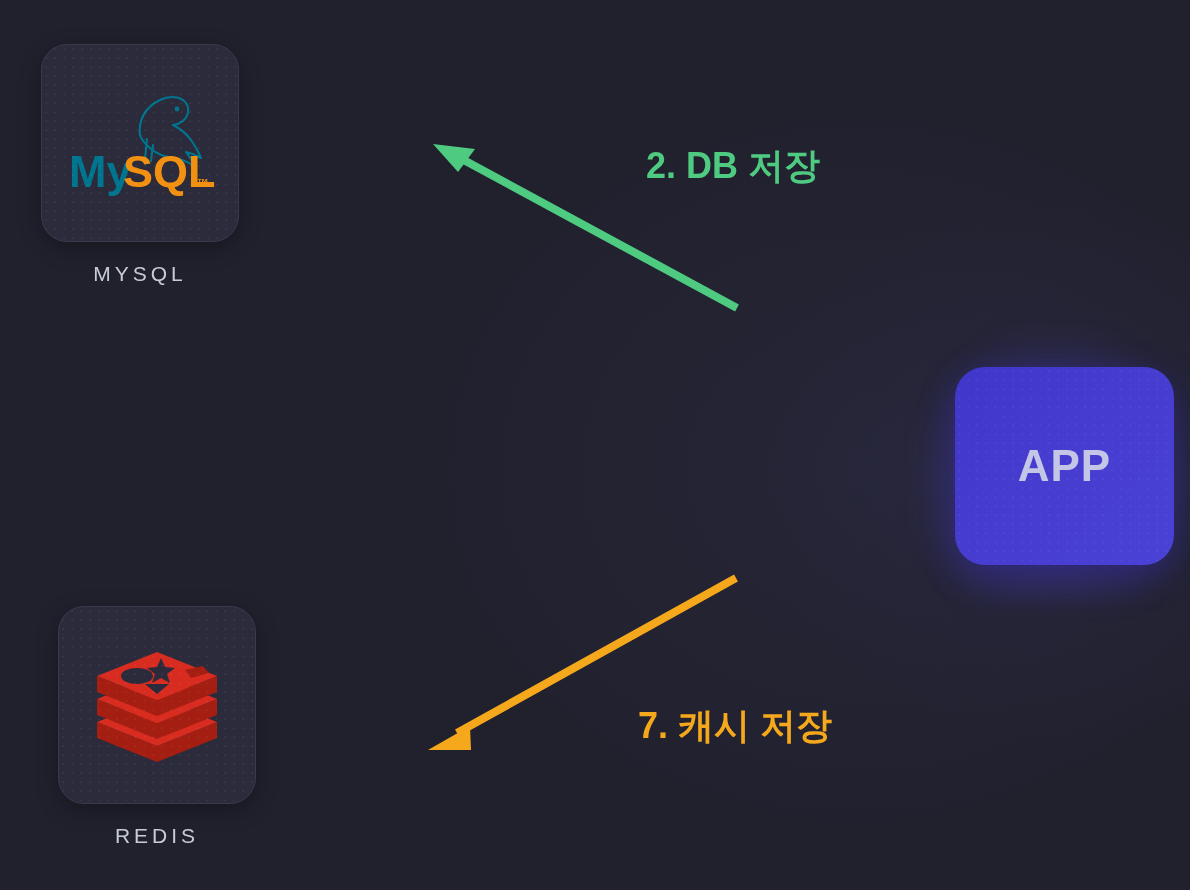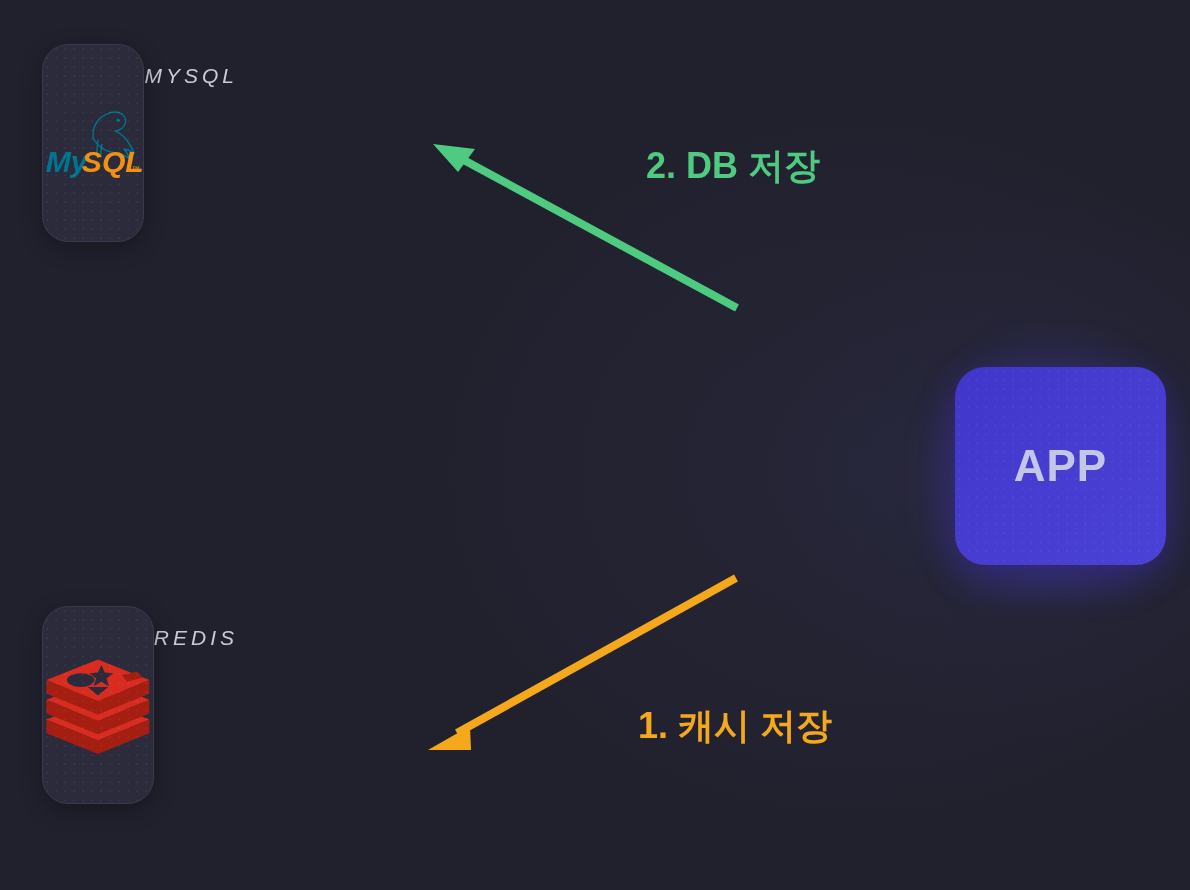--- a/index.html
+++ b/index.html
@@ -23,23 +23,22 @@
       radial-gradient(ellipse 620px 520px at 860px 470px, rgba(74,74,130,0.10), rgba(33,33,46,0) 70%),
       radial-gradient(ellipse 420px 380px at 1050px 470px, rgba(80,70,160,0.10), rgba(33,33,46,0) 72%);
     pointer-events: none;
   }
 
   
   .node {
     position: absolute;
     width: 196px;
     display: flex;
-    flex-direction: row;
-    align-items: flex-start;
-    font-style: italic;
+    flex-direction: column;
+    align-items: center;
   }
   .node-card {
     position: relative;
     width: 196px;
     height: 196px;
     border-radius: 26px;
     background: #2b2b3c;
     border: 1px solid #3a3a4d;
     box-shadow: 0 6px 22px rgba(0,0,0,0.30);
     display: flex;
@@ -58,29 +57,30 @@
   }
   .node-label {
     margin-top: 20px;
     color: #c7ccd6;
     font-size: 21px;
     letter-spacing: 4px;
     font-weight: 400;
   }
 
   #node-mysql { left: 42px; top: 44px; }
-  #node-redis { left: 42px; top: 606px; }
+  #node-redis { left: 59px; top: 606px; }
 
   
   #node-app {
     position: absolute;
     left: 955px;
     top: 367px;
     width: 211px;
     height: 198px;
+    padding-left: 8px;
   }
   .app-glow {
     position: absolute;
     left: -38px;
     top: -34px;
     width: 274px;
     height: 270px;
     border-radius: 58px;
     background: radial-gradient(ellipse at 50% 55%, rgba(85,75,215,0.42), rgba(85,75,215,0.12) 58%, rgba(85,75,215,0) 76%);
     filter: blur(10px);
@@ -196,15 +196,15 @@
       <path d="M433 144 L475 149 L458 172 Z" fill="#4ecb81"></path>
     </g>
 
     <g>
       <line x1="736" y1="578" x2="457" y2="733" stroke="#f5a81c" stroke-width="8" stroke-linecap="butt"></line>
       <path d="M428 750 L470 726 L471 750 Z" fill="#f5a81c"></path>
     </g>
   </svg>
 
   <div class="arrow-label" id="label-db">2. DB 저장</div>
-  <div class="arrow-label" id="label-cache">1. 캐시 저장</div>
+  <div class="arrow-label" id="label-cache">7. 캐시 저장</div>
 
 </div>
 
 </body></html>

